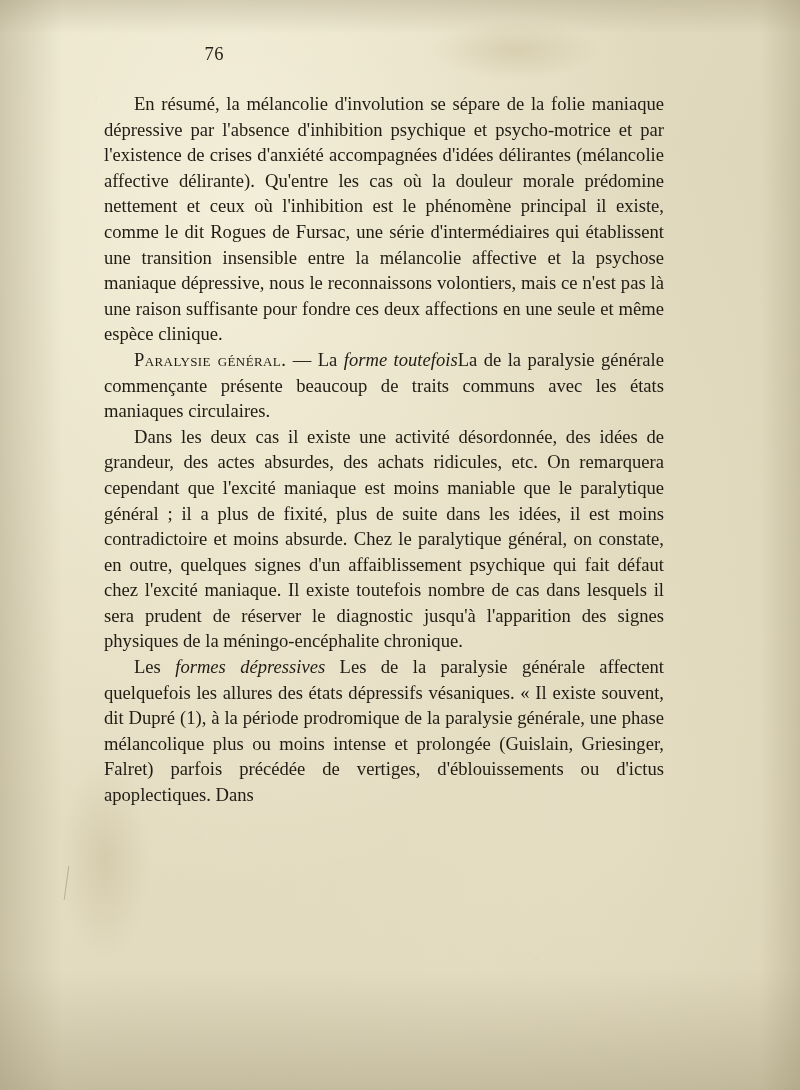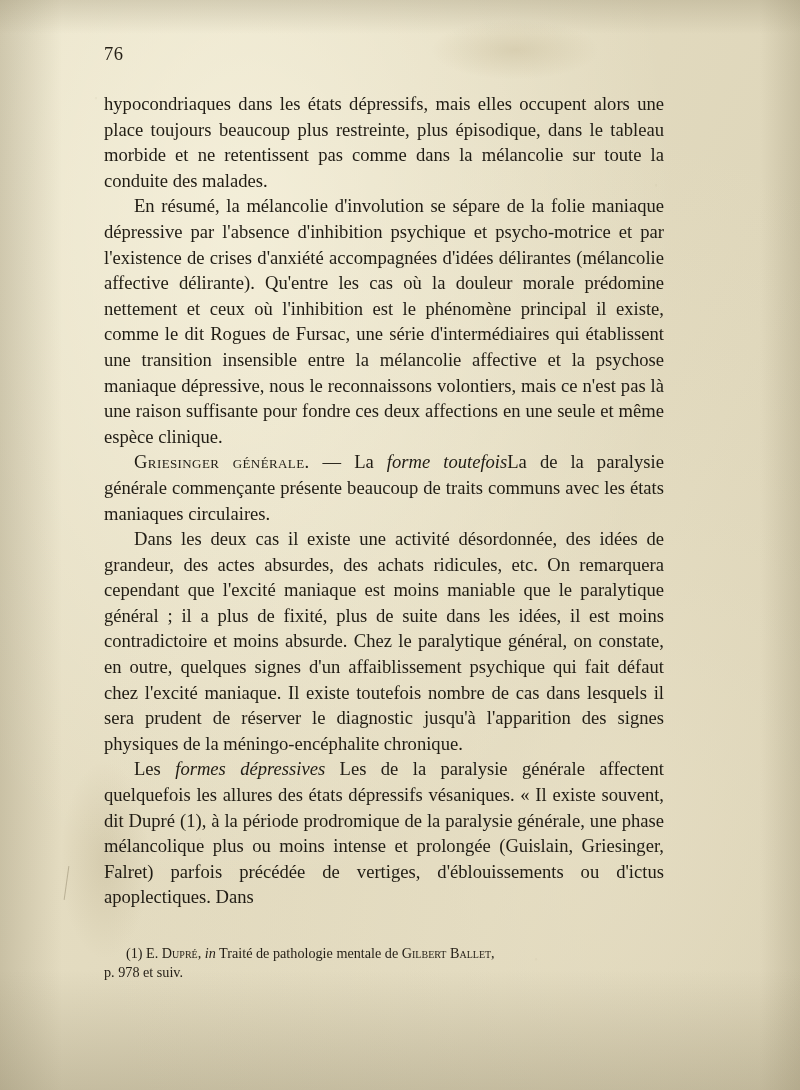--- a/index.html
+++ b/index.html
@@ -60,21 +60,21 @@
   }
   .header-row {
     display: flex;
     align-items: baseline;
     margin-bottom: 26px;
     font-size: 18.5px;
     color: #241f16;
   }
   .folio {
     width: 120px;
-    text-align: left;
+    text-align: right;
     letter-spacing: 0.5px;
   }
   .running-title {
     flex: 1;
     text-align: center;
     letter-spacing: 1.2px;
     margin-right: 80px;
   }
   p.body {
     margin: 0 0 0 0;
@@ -158,33 +158,24 @@
   <div class="stain-b"></div>
   <div class="scuff"></div>
   <div class="speckle"></div>
 
   <div class="content">
 
     <div class="header-row">
       <div class="folio">76</div>
     </div>
 
-    <p class="body noindent">hypocondriaques dans les états dépressifs, mais elles occupent alors une place toujours beaucoup plus restreinte, plus épisodique, dans le tableau morbide et ne retentissent pas comme dans la mélancolie sur toute la conduite des malades.</p>
 
     <p class="body">En résumé, la mélancolie d'involution se sépare de la folie maniaque dépressive par l'absence d'inhibition psychique et psycho-motrice et par l'existence de crises d'anxiété accompagnées d'idées délirantes (mélancolie affective délirante). Qu'entre les cas où la douleur morale prédomine nettement et ceux où l'inhibition est le phénomène principal il existe, comme le dit Rogues de Fursac, une série d'intermédiaires qui établissent une transition insensible entre la mélancolie affective et la psychose maniaque dépressive, nous le reconnaissons volontiers, mais ce n'est pas là une raison suffisante pour fondre ces deux affections en une seule et même espèce clinique.</p>
 
-    <p class="body"><span class="smallcaps">Griesinger générale.</span> <span>—</span> <span>La </span><em>forme toutefois</em><span>La de la paralysie générale commençante présente beaucoup de traits communs avec les états maniaques circulaires.</span></p>
+    <p class="body"><span class="smallcaps">Paralysie général.</span> <span>—</span> <span>La </span><em>forme toutefois</em><span>La de la paralysie générale commençante présente beaucoup de traits communs avec les états maniaques circulaires.</span></p>
 
     <p class="body">Dans les deux cas il existe une activité désordonnée, des idées de grandeur, des actes absurdes, des achats ridicules, etc. On remarquera cependant que l'excité maniaque est moins maniable que le paralytique général ; il a plus de fixité, plus de suite dans les idées, il est moins contradictoire et moins absurde. Chez le paralytique général, on constate, en outre, quelques signes d'un affaiblissement psychique qui fait défaut chez l'excité maniaque. Il existe toutefois nombre de cas dans lesquels il sera prudent de réserver le diagnostic jusqu'à l'apparition des signes physiques de la méningo-encéphalite chronique.</p>
 
     <p class="body"><span>Les </span><em>formes dépressives</em> <span>Les de la paralysie générale affectent quelquefois les allures des états dépressifs vésaniques. « Il existe souvent, dit Dupré (1), à la période prodromique de la paralysie générale, une phase mélancolique plus ou moins intense et prolongée (Guislain, Griesinger, Falret) parfois précédée de vertiges, d'éblouissements ou d'ictus apoplectiques. Dans</span></p>
 
-    <div class="footnote">
-      <span>(1)</span>
-      <span class="fn-sc">E. Dupré,</span>
-      <em>in</em>
-      <span>Traité de pathologie mentale de</span>
-      <span class="fn-sc">Gilbert Ballet,</span>
-      <span class="fn-cont">p. 978 et suiv.</span>
-    </div>
 
   </div>
 </div>
 
 </body></html>

